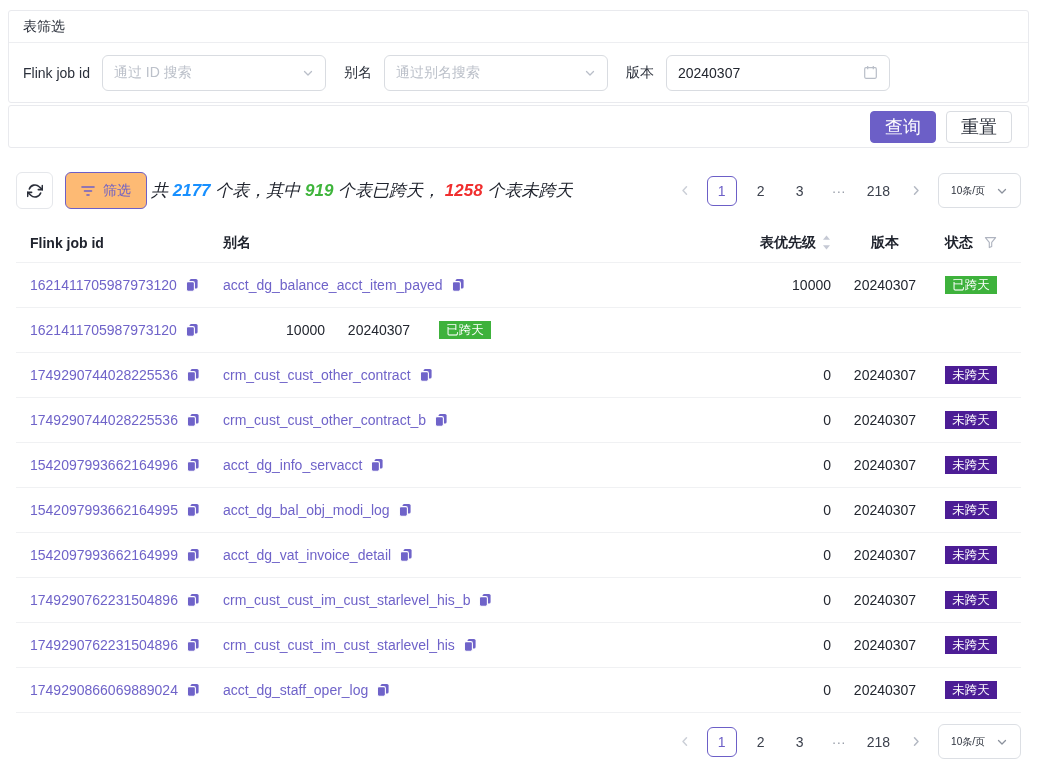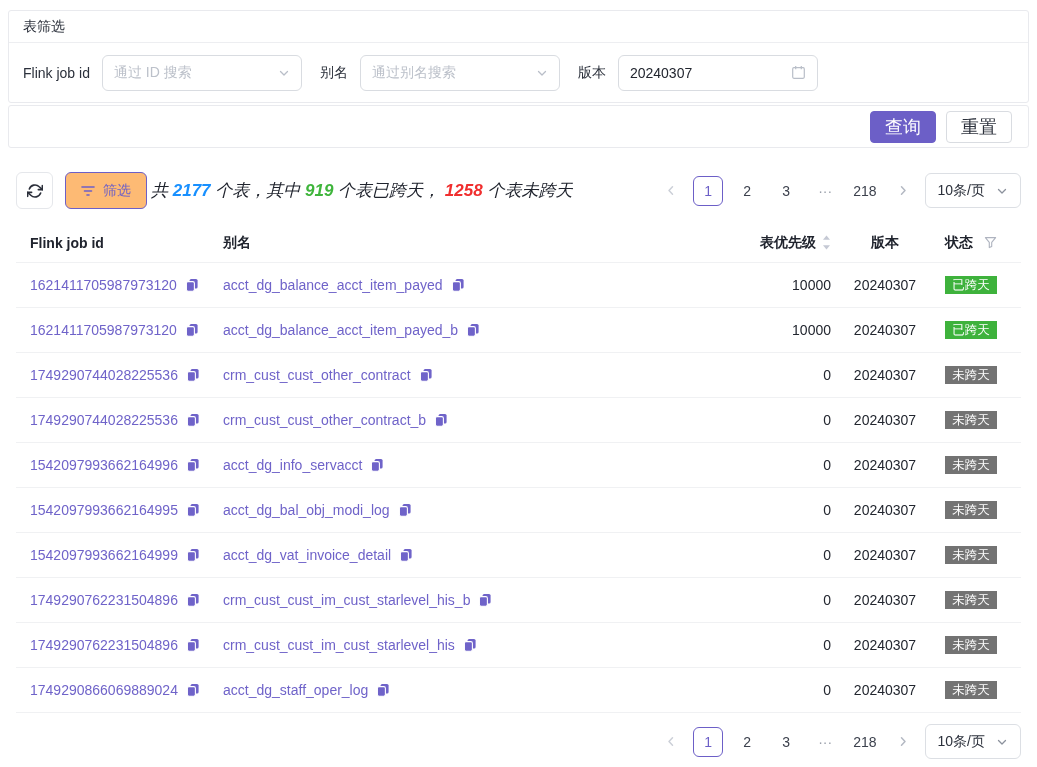--- a/index.html
+++ b/index.html
@@ -6,21 +6,21 @@
   html,body { width:1037px; height:767px; background:#fff; overflow:hidden;
     font-family:"Liberation Sans","DejaVu Sans",sans-serif; color:#22262f; }
   .page { padding:10px 8px 0; }
 
   
   .card { border:1px solid #e9eaee; border-radius:3px; background:#fff; }
   .fc-header { height:32px; display:flex; align-items:center; padding:0 14px;
     border-bottom:1px solid #edeef1; font-size:14px; color:#2a2f3a; }
   .fc-body { height:59px; display:flex; align-items:center; padding:0 14px; }
   .f-label { font-size:14px; color:#2b303b; white-space:nowrap; }
-  .ctrl { width:200px; height:36px; border:1px solid #d9dce1; border-radius:6px;
+  .ctrl { width:224px; height:36px; border:1px solid #d9dce1; border-radius:6px;
     display:flex; align-items:center; justify-content:space-between; padding:0 11px;
     margin:0 18px 0 12px; background:#fff; font-size:14px;gap:40px; }
   .ctrl:last-child { margin-right:0; }
   .placeholder { color:#bcc1ca; }
   .ctrl .val { color:#22262f; }
   .muted-ic { color:#b9bec8; display:flex; }
 
   .actions-card { margin-top:2px; height:43px; display:flex; align-items:center;
     justify-content:flex-end; gap:10px; padding:0 16px; }
   .btn { height:32px; padding:0 14px; border-radius:4px; font-size:18px; cursor:pointer;
@@ -42,21 +42,21 @@
   
   .pagination { display:flex; align-items:center; gap:9px; }
   .toolbar .pagination { margin-left:auto; }
   .pg-nav { width:26px; height:28px; display:flex; align-items:center; justify-content:center; }
   .pg-prev { color:#ccd0d8; } .pg-next { color:#b4b9c3; cursor:pointer; }
   .pg-item { min-width:30px; height:30px; padding:0 4px; border-radius:6px; display:flex;
     align-items:center; justify-content:center; font-size:14px; color:#3c414d; cursor:pointer; }
   .pg-active { border:1px solid #6c5fc7; color:#6c5fc7; }
   .pg-ellipsis { color:#9aa0ab; cursor:default; }
   .pg-size { height:35px; border:1px solid #dcdfe4; border-radius:6px; display:flex;
-    align-items:center; gap:11px; padding:0 12px; font-size:14px; color:#2b303b;
+    align-items:center; gap:11px; padding:0 12px; font-size:10px; color:#2b303b;
     background:#fff; cursor:pointer; }
   .pg-size .muted-ic { color:#8b919c; }
 
   
   .table { margin:14px 8px 0; }
   .thead, .trow { display:flex; align-items:center; padding:0 8px 0 14px; }
   .thead { height:40px; border-bottom:1px solid #f0f1f3; font-size:14px; font-weight:600;
     color:#20242e; }
   .trow { height:45px; border-bottom:1px solid #f0f1f3; font-size:14px; }
   .col-id { width:193px; display:flex; align-items:center; gap:8px; }
@@ -64,21 +64,21 @@
   .col-priority { width:112px; display:flex; align-items:center; justify-content:flex-end;
     padding-right:10px; }
   .col-version { width:88px; display:flex; align-items:center; justify-content:center; }
   .col-status { width:84px; display:flex; align-items:center; justify-content:center; gap:5px; }
   .link { color:#6f63c9; text-decoration:none; cursor:pointer; }
   .copy { color:#6f63c9; display:flex; cursor:pointer; }
   .sorter { display:flex; margin-left:6px; cursor:pointer; }
   .funnel { display:flex; margin-left:6px; cursor:pointer; }
   .badge { padding:3px 7px; border-radius:0; color:#fff; font-size:12.5px; line-height:1; }
   .badge-green { background:#3eb23c; }
-  .badge-red { background:#737373; }
+  .badge-red { background:#4c1d95; }
 
   .footer { margin:11px 8px 0; display:flex; justify-content:flex-end; }
 </style>
 </head>
 <body>
 
 <div class="page">
 
   <div class="card">
     <div class="fc-header">
@@ -225,29 +225,20 @@
   <div class="trow">
     <div class="col-id">
       <a class="link">1621411705987973120</a>
       <span class="copy">
         <svg width="14" height="14" viewBox="0 0 14 14">
                 <rect x="4.6" y="1" width="8" height="9.6" rx="1.6" fill="currentColor"></rect>
                 <rect x="1.4" y="3.6" width="8" height="9.6" rx="1.6" fill="currentColor" stroke="#fff" stroke-width="1.1"></rect>
               </svg>
       </span>
     </div>
-    <div class="col-alias">
-      <a class="link">acct_dg_balance_acct_item_payed_b</a>
-      <span class="copy">
-        <svg width="14" height="14" viewBox="0 0 14 14">
-                <rect x="4.6" y="1" width="8" height="9.6" rx="1.6" fill="currentColor"></rect>
-                <rect x="1.4" y="3.6" width="8" height="9.6" rx="1.6" fill="currentColor" stroke="#fff" stroke-width="1.1"></rect>
-              </svg>
-      </span>
-    </div>
     <div class="col-priority">10000</div>
     <div class="col-version">20240307</div>
     <div class="col-status">
       <span class="badge badge-green">已跨天</span>
     </div>
   </div>
 
   <div class="trow">
     <div class="col-id">
       <a class="link">1749290744028225536</a>

